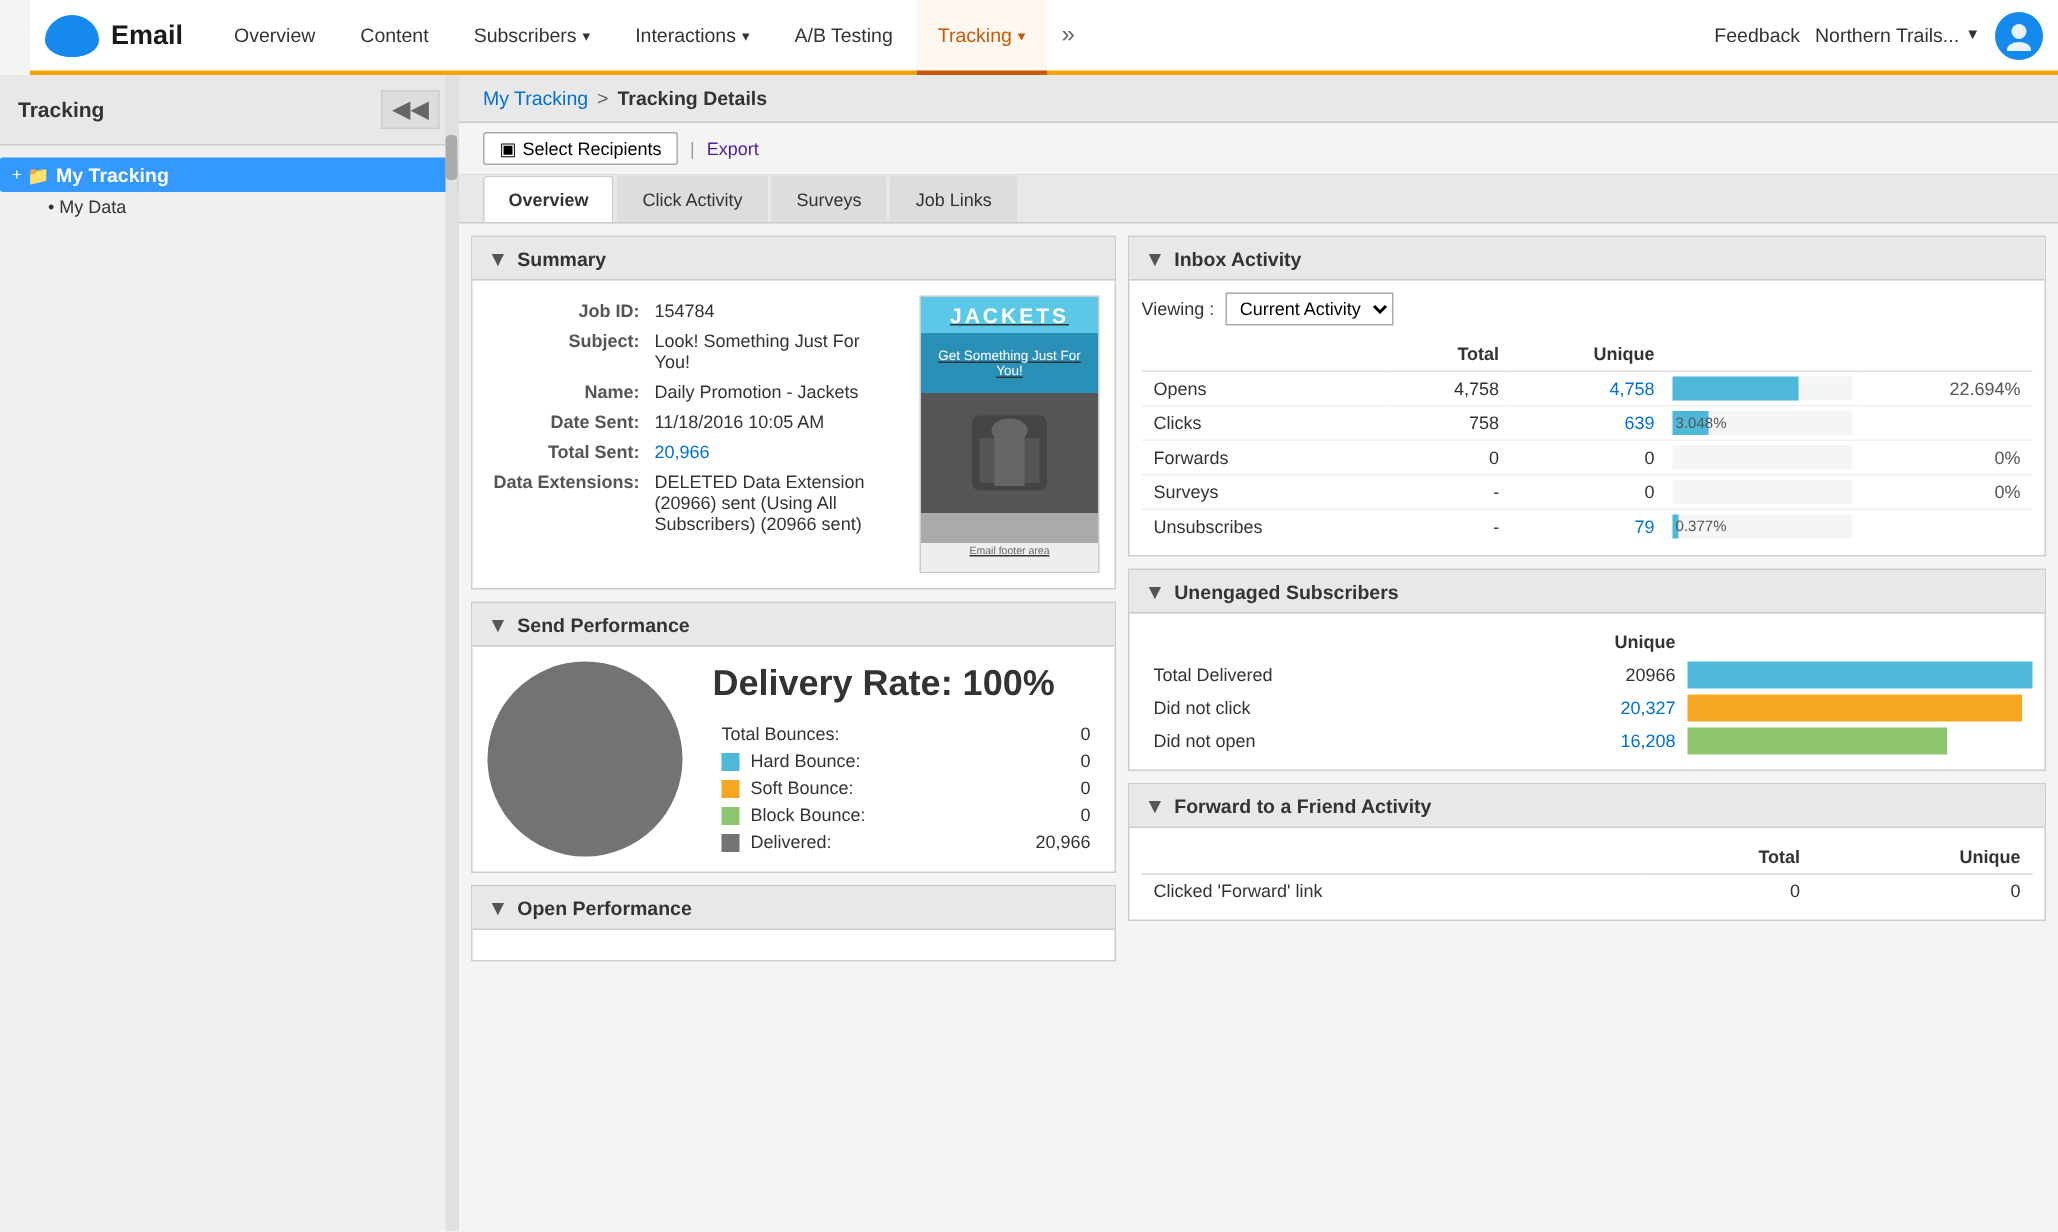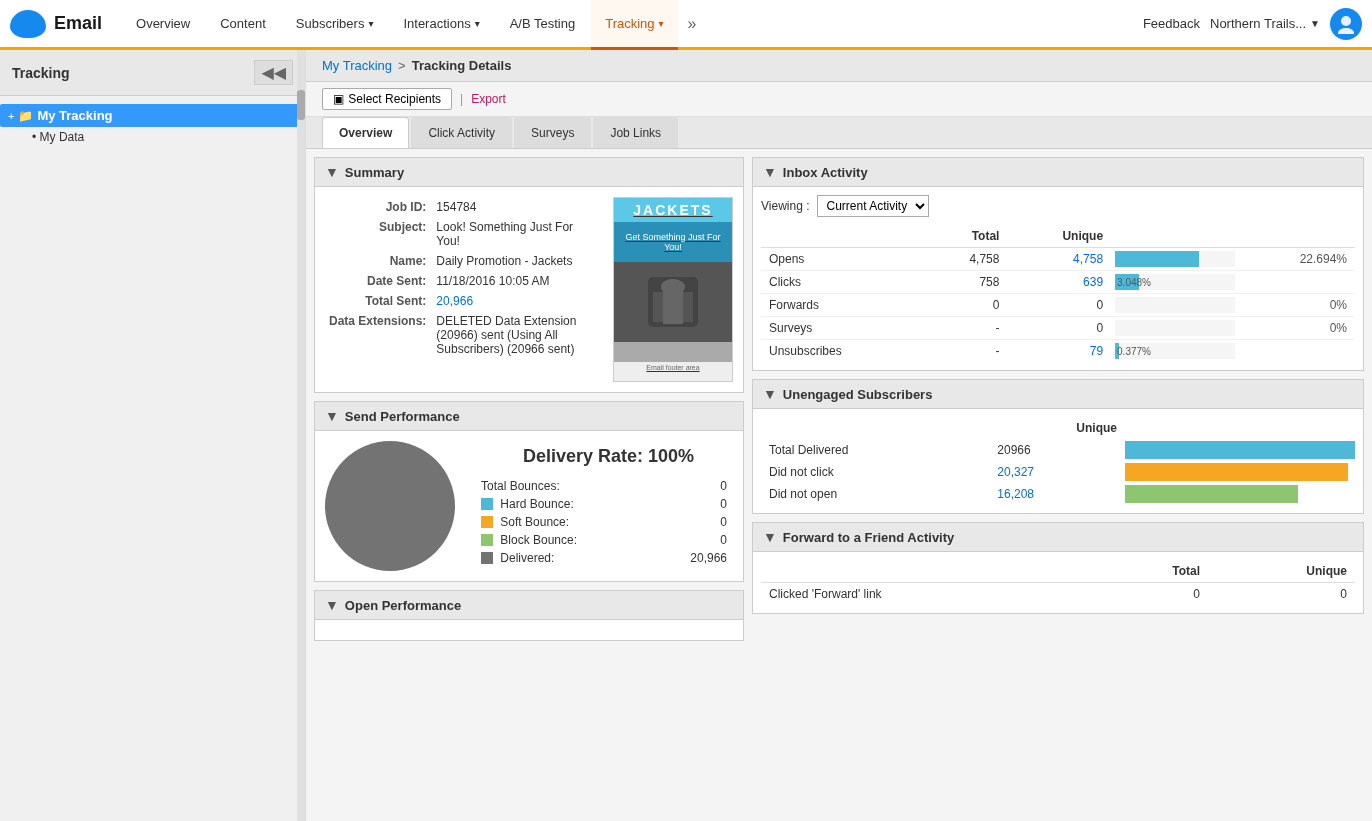--- a/index.html
+++ b/index.html
@@ -7,20 +7,21 @@
 
     
     .top-nav {
       background: #fff;
       border-bottom: 3px solid #f0a500;
       display: flex;
       align-items: center;
       height: 50px;
       padding: 0 10px;
       position: relative;
+      margin-left: 20px;
     }
     .top-nav .logo {
       display: flex;
       align-items: center;
       margin-right: 20px;
     }
     .top-nav .logo .cloud-icon {
       width: 36px; height: 28px;
       background: #1589EE;
       border-radius: 50% 50% 50% 50% / 60% 60% 40% 40%;
@@ -156,37 +157,37 @@
     .bar-cell { width: 120px; padding: 0 4px !important; }
     .bar-container { width: 120px; height: 16px; position: relative; background: #f5f5f5; }
     .bar { height: 100%; display: flex; align-items: center; padding-left: 2px; font-size: 10px; color: #555; }
     .bar-blue { background: #4db8d8; }
     .pct-cell { font-size: 11px; color: #555; white-space: nowrap; }
 
     
     .send-content { padding: 10px; display: flex; align-items: center; gap: 20px; }
     .donut { width: 130px; height: 130px; border-radius: 50%; background: #737373; position: relative; flex-shrink: 0; }
     .delivery-info { flex: 1; }
-    .delivery-rate { font-size: 18px; font-weight: bold; margin-bottom: 10px; margin-left: 48px; }
+    .delivery-rate { font-size: 24px; font-weight: bold; margin-bottom: 10px; }
     .bounce-table { width: 100%; border-collapse: collapse; }
     .bounce-table td { padding: 2px 6px; font-size: 12px; margin-left: 28px; }
     .bounce-table td:last-child { text-align: right; }
     .color-swatch { width: 12px; height: 12px; display: inline-block; margin-right: 4px; vertical-align: middle; }
     .swatch-blue { background: #4db8d8; }
     .swatch-orange { background: #f5a623; }
     .swatch-green { background: #8dc66e; }
     .swatch-gray { background: #737373; }
 
     
     .unengaged-content { padding: 8px; }
     .unengaged-table { width: 100%; border-collapse: collapse; }
     .unengaged-table th, .unengaged-table td { padding: 4px 8px; font-size: 12px; }
     .unengaged-table th { font-weight: bold; text-align: right; }
     .unengaged-table td:first-child { text-align: left; }
-    .unengaged-table td { text-align: left; }
+    .unengaged-table td { text-align: right; }
     .unengaged-table a { color: #0070d2; }
     .ue-bar-cell { width: 220px; text-align: left !important; padding: 0 !important; }
     .ue-bar { height: 18px; display: flex; align-items: center; }
 
     
     .fwd-content { padding: 8px; }
     .fwd-table { width: 100%; border-collapse: collapse; }
     .fwd-table th, .fwd-table td { padding: 4px 8px; font-size: 12px; }
     .fwd-table th { font-weight: bold; text-align: right; border-bottom: 1px solid #ddd; }
     .fwd-table th:first-child { text-align: left; }
@@ -280,21 +281,21 @@
       <span class="separator">&gt;</span>
       <span class="current">Tracking Details</span>
     </div>
 
     <div class="toolbar">
       <button class="toolbar-btn">
         <span>▣</span>
         <span>Select Recipients</span>
       </button>
       <span class="toolbar-sep">|</span>
-      <a style="color:#be185d;text-decoration:none;cursor:pointer;font-size:12px;">Export</a>
+      <a style="color:#4c1d95;text-decoration:none;cursor:pointer;font-size:12px;">Export</a>
     </div>
 
     <div class="tabs">
       <div class="tab active">Overview</div>
       <div class="tab">Click Activity</div>
       <div class="tab">Surveys</div>
       <div class="tab">Job Links</div>
     </div>
 
     <div class="panels">

